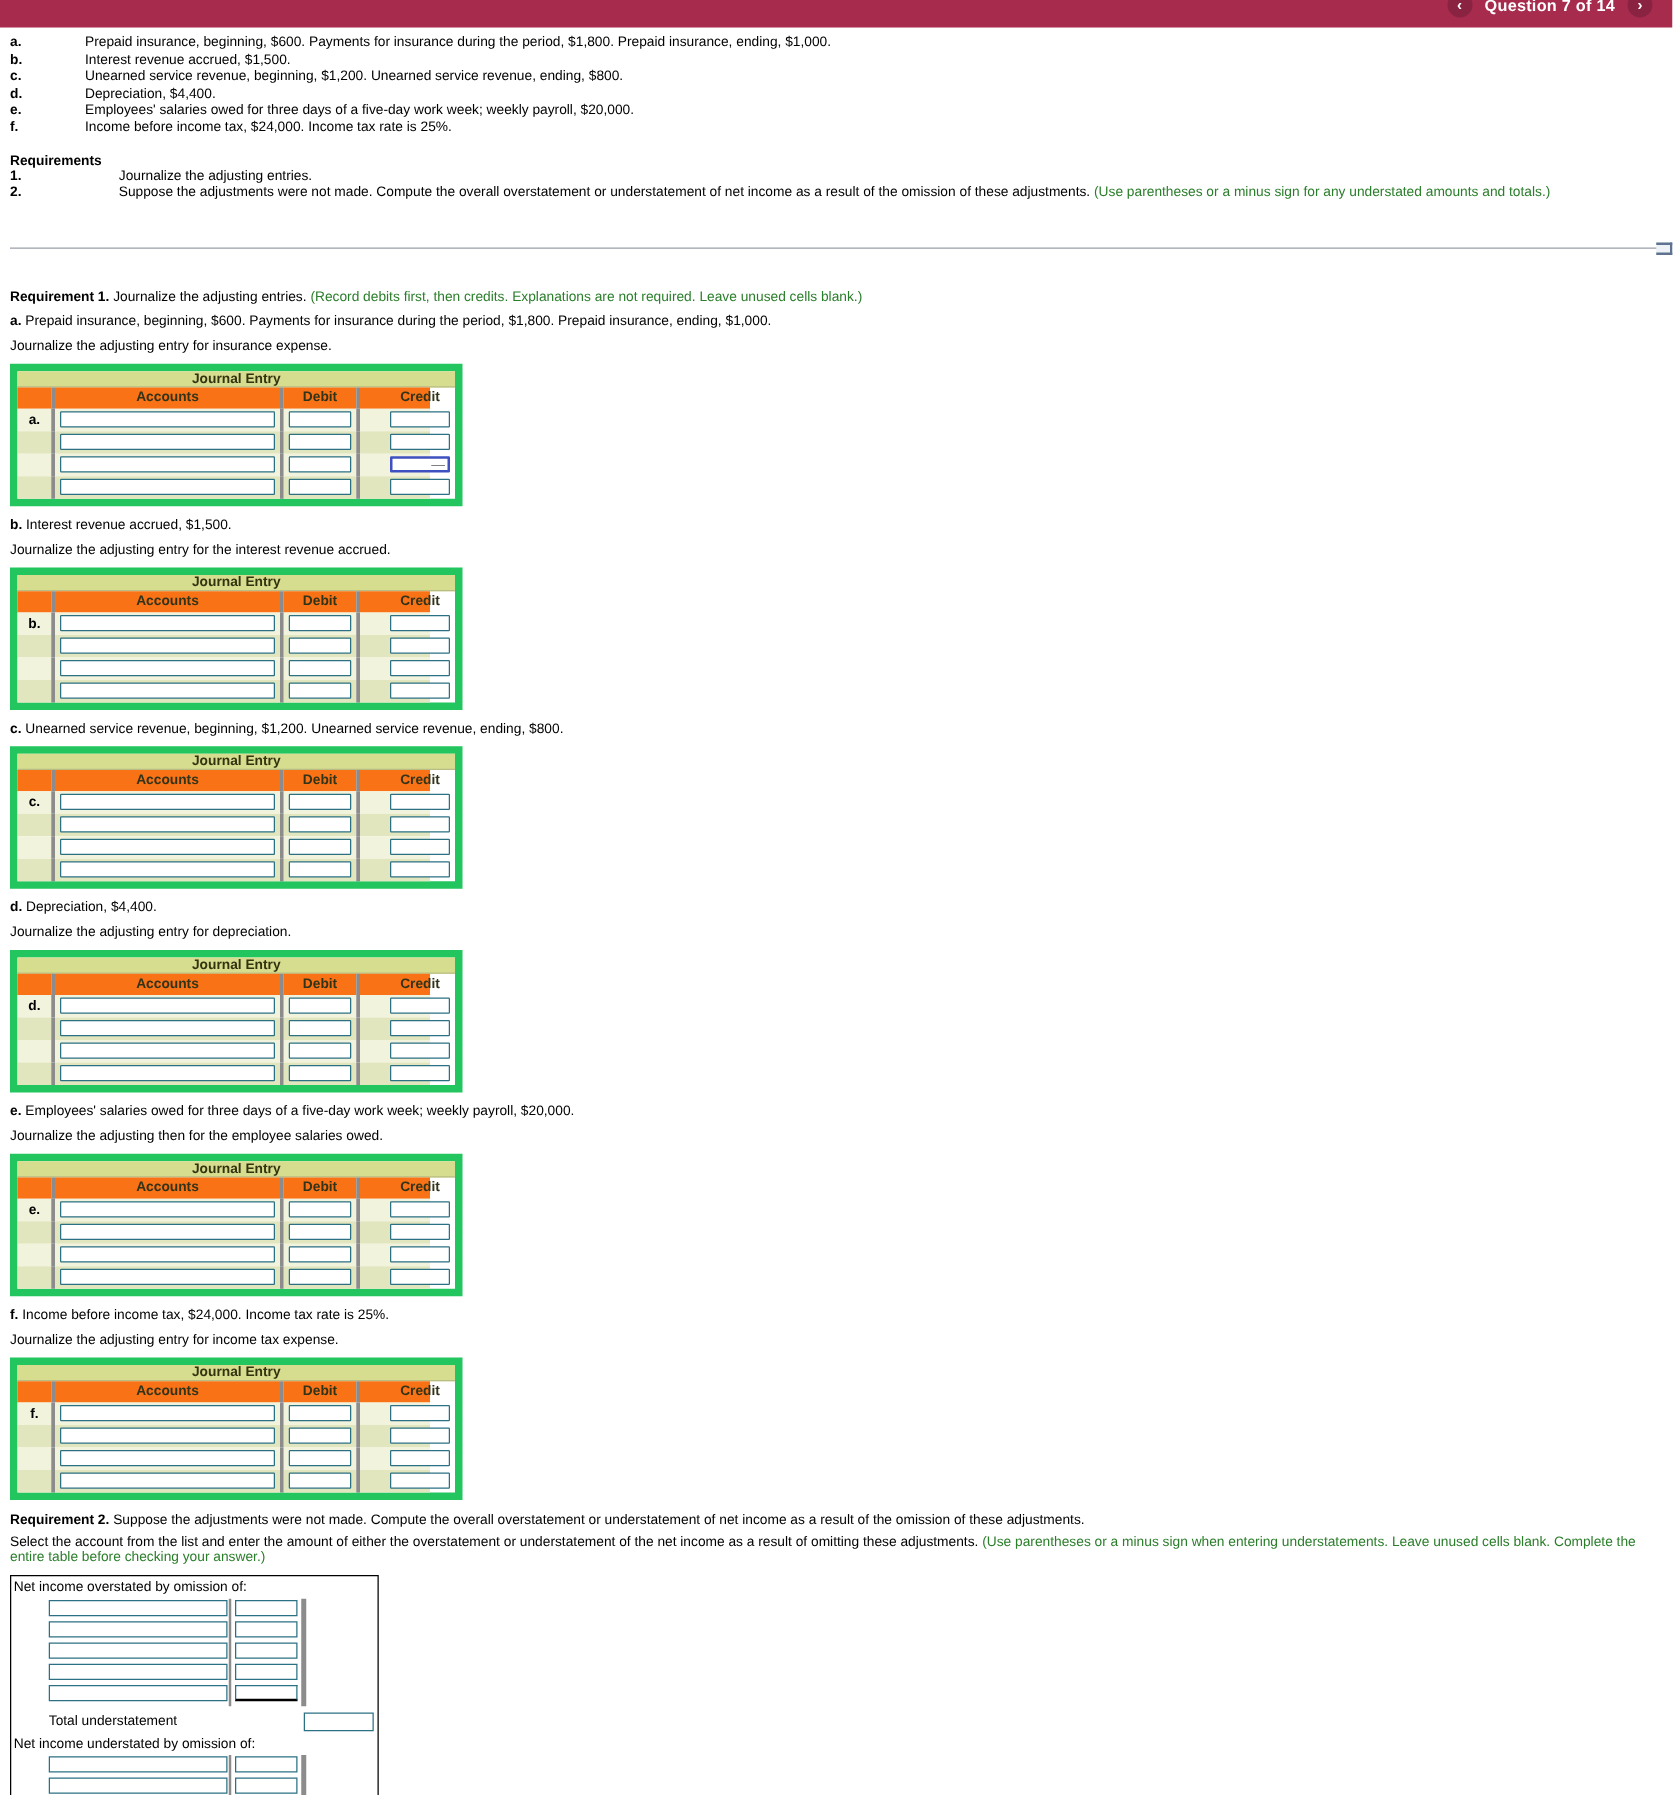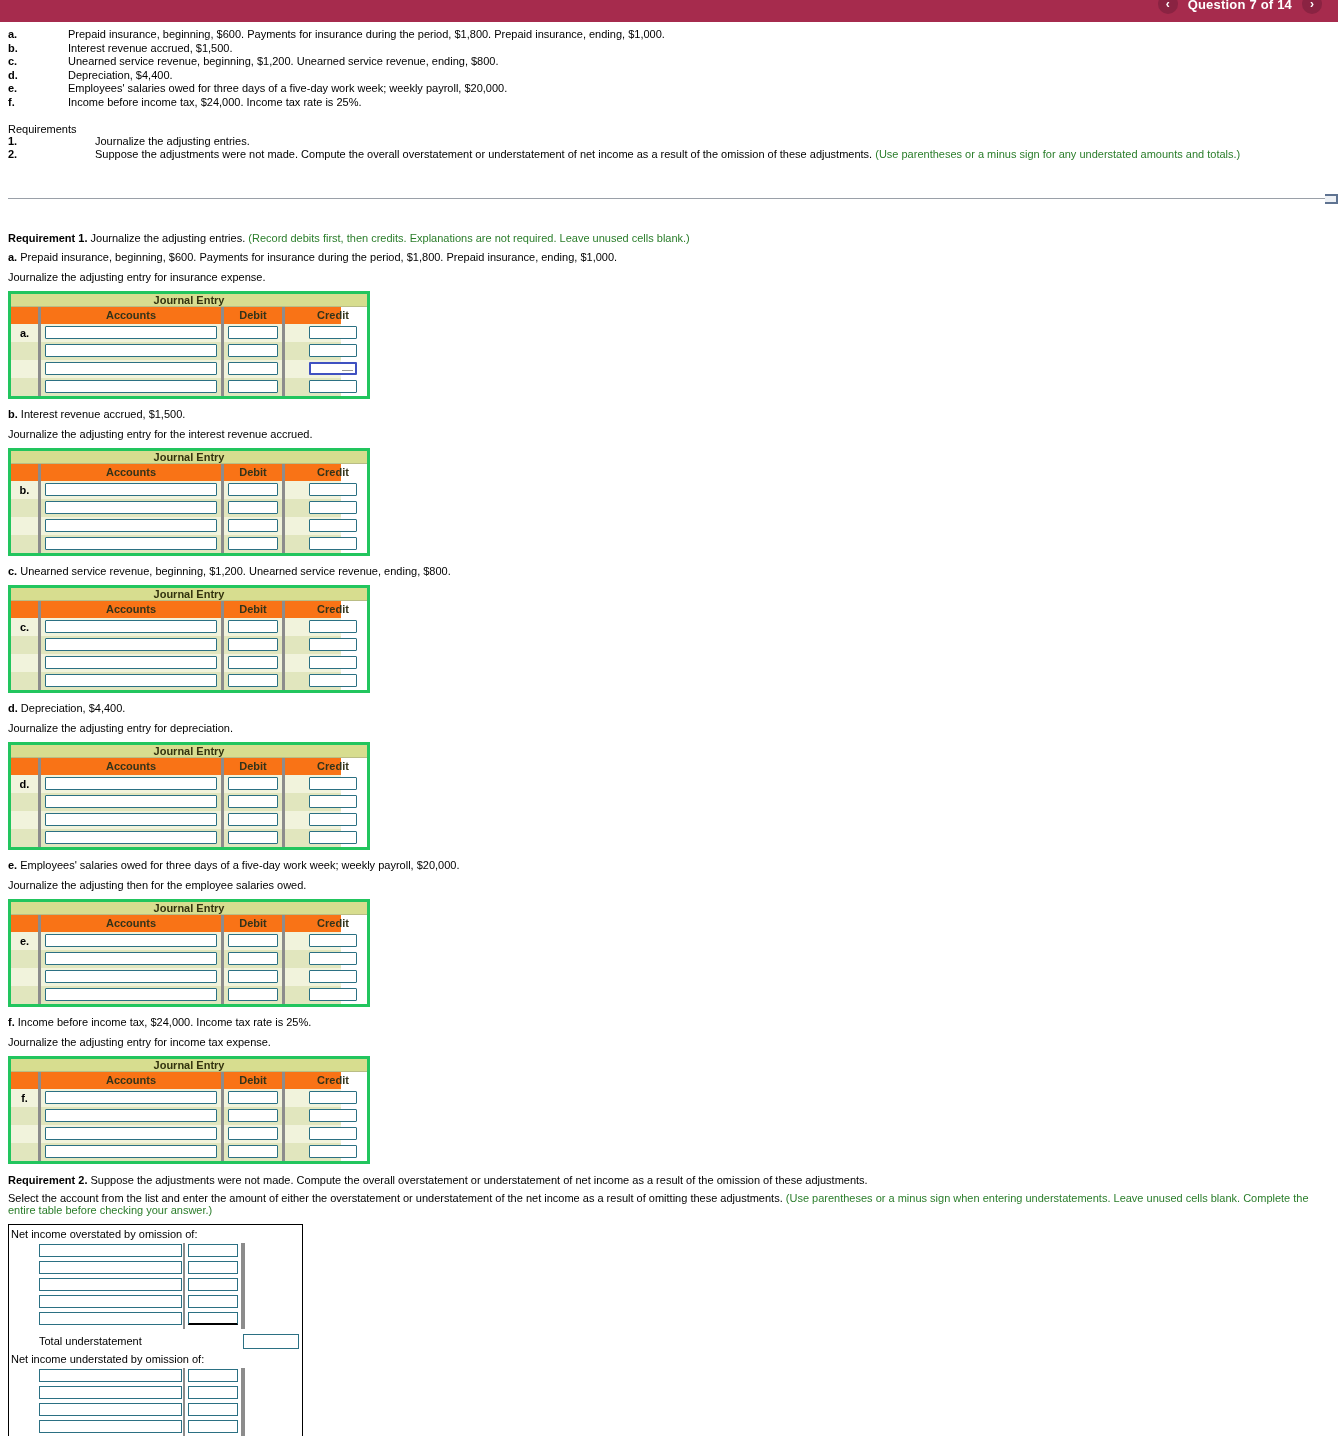--- a/index.html
+++ b/index.html
@@ -12,39 +12,39 @@
   .qnav .circ { width:20px; height:20px; border-radius:50%; background:#8A2342; color:#fff;
     display:flex; align-items:center; justify-content:center; font-size:12px; font-weight:bold; cursor:pointer; }
   .qnav .qlabel { color:#fff; font-weight:bold; font-size:13px; letter-spacing:.2px; }
 
   .content { padding:6px 0 0 8px; }
 
   
   .intro { margin-bottom:7px; }
   .pitem { display:flex; line-height:13.6px; margin-bottom:0; }
   .pletter { width:60px; font-weight:bold; flex:none; }
-  .req-title { font-weight:normal; margin-top:13px; }
+  .req-title { font-weight:bold; margin-top:13px; }
   .ritem { display:flex; line-height:13.6px; }
   .rnum { width:87px; font-weight:bold; flex:none; }
   .green { color:#2A7D2A; }
 
   
   .pagebreak { position:relative; margin-top:31px; height:12px; margin-right:0; }
   .pb-line { position:absolute; left:0; top:5px; width:1323px; height:1px; background:#9aa0a8; }
   .pb-handle { position:absolute; right:0; top:1px; width:13px; height:10px;
     border:2px solid #5f7391; border-left:none; background:#eef1f5; cursor:pointer; }
 
   .r1title { margin-top:27px; }
   .bold { font-weight:bold; }
 
   
   .sec-desc { margin-top:7px; }
   .sec-instr { margin-top:8px; }
 
-  .jtable { margin-top:8px; margin-bottom:9px; width:362px; border:3px solid #22c55e; }
+  .jtable { margin-top:8px; margin-bottom:9px; width:362px; border:6px solid #22c55e; }
   .jt-title { height:13px; background:#D7DD8F; border-bottom:1px solid #b9bd85;
     text-align:center; font-weight:bold; color:#33330f; line-height:13px; }
   .jt-row { display:flex; }
   .jt-row .cd { width:3px; flex:none; background:#8C8C8C; }
   .cl { width:27px; flex:none; display:flex; align-items:center; justify-content:center; font-weight:bold; }
   .ca { width:180px; flex:none; display:flex; align-items:center; justify-content:center; }
   .cn { width:58px; flex:none; display:flex; align-items:center; justify-content:center; }
   .cn2 { width:56px; flex:none; display:flex; align-items:center; justify-content:center;padding-left:40px; }
   .jt-head { height:17px; }
   .jt-head .cl, .jt-head .ca, .jt-head .cn, .jt-head .cn2 { background:#f97316; font-weight:bold; color:#33331a; }

